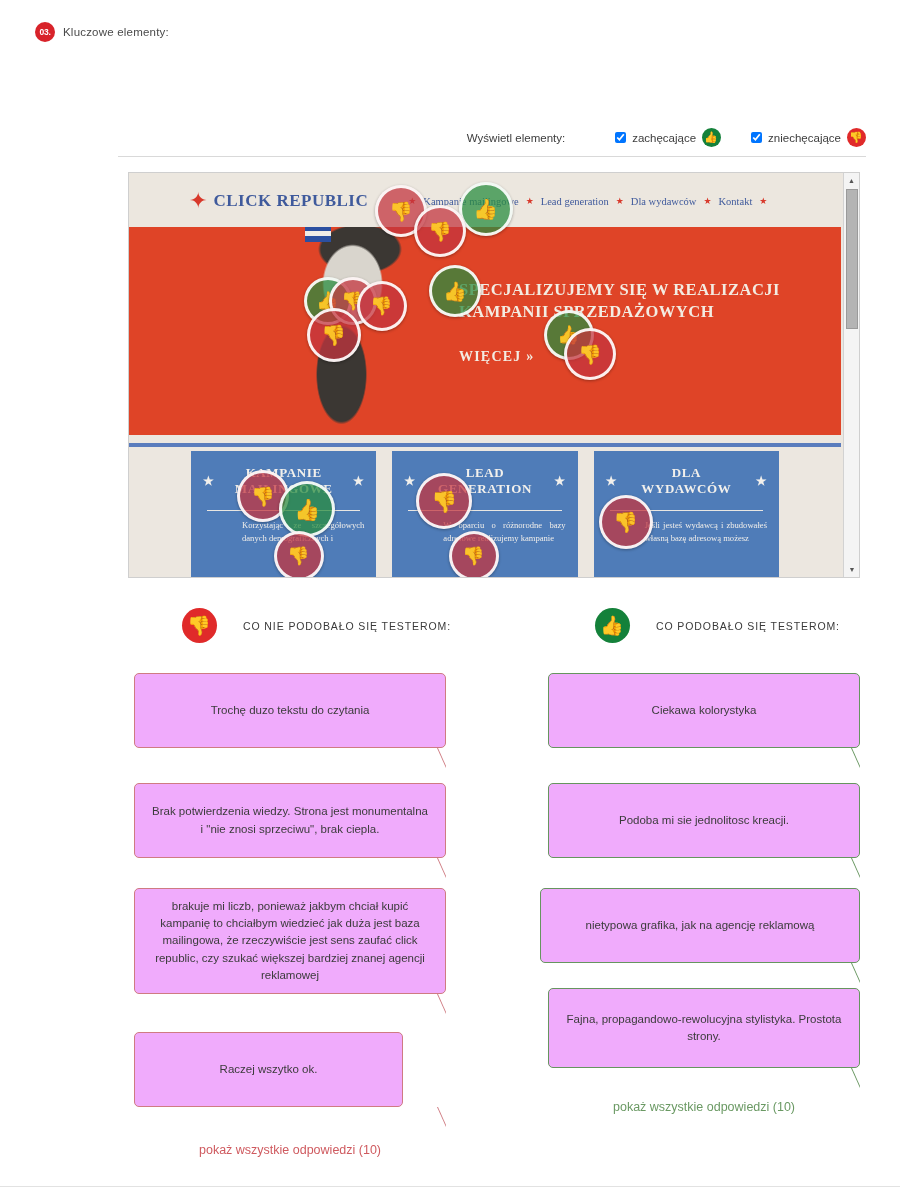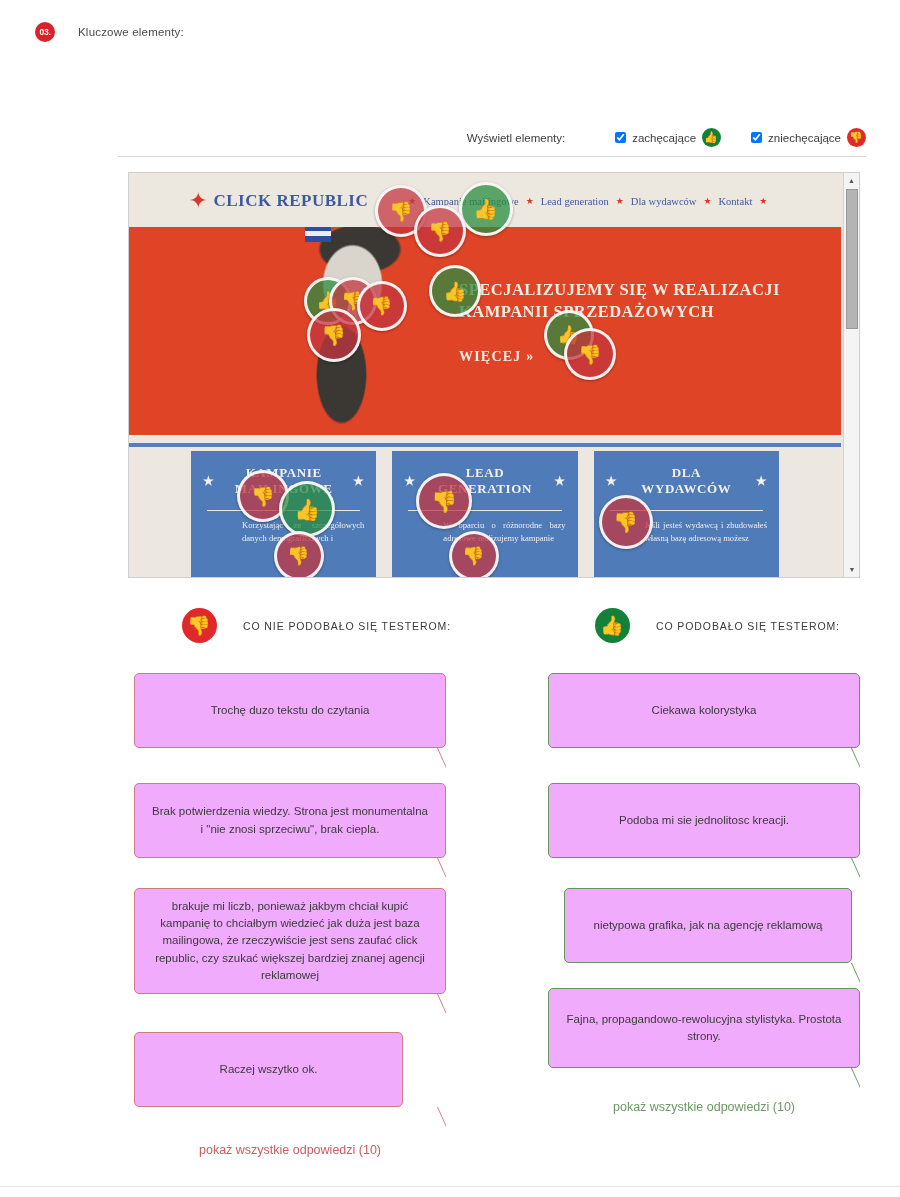--- a/index.html
+++ b/index.html
@@ -7,21 +7,21 @@
     width:900px;height:1197px;
     background:#ffffff;
     font-family:"Liberation Sans", sans-serif;
     color:#2e2e2e;
     position:relative;
     overflow:hidden;
   }
 
   
   .page-head{position:absolute;left:35px;top:22px;width:820px;}
-  .kicker{display:flex;align-items:center;gap:23px;}
+  .kicker{display:flex;align-items:center;gap:8px;}
   .badge-num{
     width:20px;height:20px;border-radius:50%;
     background:#d8232a;color:#fff;
     font-size:8.5px;font-weight:bold;
     display:flex;align-items:center;justify-content:center;
     letter-spacing:-0.3px;
   }
   .kicker-label{font-size:11.5px;color:#4a4a4a;letter-spacing:.2px;}
   .page-title{
     margin-top:16px;font-size:25px;font-weight:400;color:#222;
@@ -347,21 +347,21 @@
     <i></i>
   </div>
 
 <div class="bubble good" style="left:548px;top:783px;width:312px;height:75px;">
   <span>Podoba mi sie jednolitosc kreacji.</span>
 </div>
 <div class="tail good" style="left:851px;top:858px;">
     <i></i>
   </div>
 
-<div class="bubble good" style="left:564px;top:888px;width:288px;height:75px;">
+<div class="bubble good" style="left:540px;top:888px;width:320px;height:75px;">
   <span>nietypowa grafika, jak na agencję reklamową</span>
 </div>
 <div class="tail good" style="left:851px;top:963px;">
     <i></i>
   </div>
 
 <div class="bubble good" style="left:548px;top:988px;width:312px;height:80px;">
   <span>Fajna, propagandowo-rewolucyjna stylistyka. Prostota strony.</span>
 </div>
 <div class="tail good" style="left:851px;top:1068px;">

